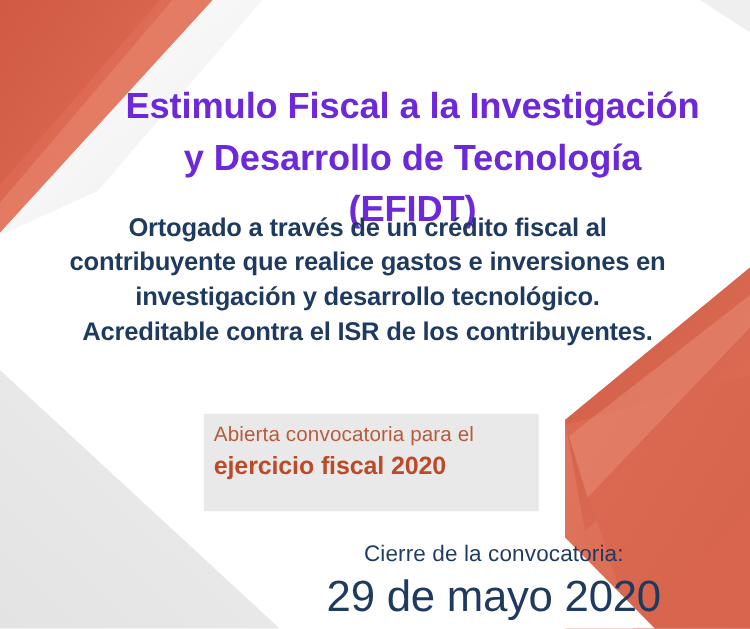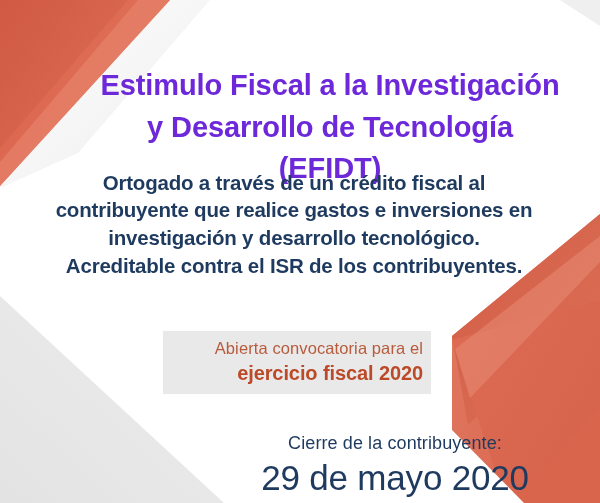--- a/index.html
+++ b/index.html
@@ -52,23 +52,23 @@
     line-height:1.36;
     letter-spacing:-0.2px;
   }
 
   
   #callout{
     position:absolute;
     left:163px; top:331px;
     width:268px;
     background:#E9E9E9;
-    padding:7px 8px 9px 8px;
+    padding:7px 8px 24px 8px;
     box-sizing:border-box;
-    text-align:right;
+    text-align:left;
   }
   #callout-line1{
     color:#B85B3C;
     font-size:16.5px;
     font-weight:normal;
     line-height:1.25;
     letter-spacing:0.1px;
     display:block;
   }
   #callout-line2{
@@ -168,18 +168,18 @@
     <h1 id="title">Estimulo Fiscal a la Investigación y Desarrollo de Tecnología  (EFIDT)</h1>
 
     <p id="body-text">Ortogado a través de un crédito fiscal al contribuyente que realice gastos e inversiones en investigación y desarrollo tecnológico. Acreditable contra el ISR de los contribuyentes.</p>
 
     <div id="callout">
       <span id="callout-line1">Abierta convocatoria para  el</span>
       <span id="callout-line2">ejercicio fiscal 2020</span>
     </div>
 
     <div id="closing">
-      <span id="closing-label">Cierre de la contribuyente:</span>
+      <span id="closing-label">Cierre de la convocatoria:</span>
       <span id="closing-date">29 de mayo 2020</span>
     </div>
 
   </div>
 </div>
 
 </body></html>

